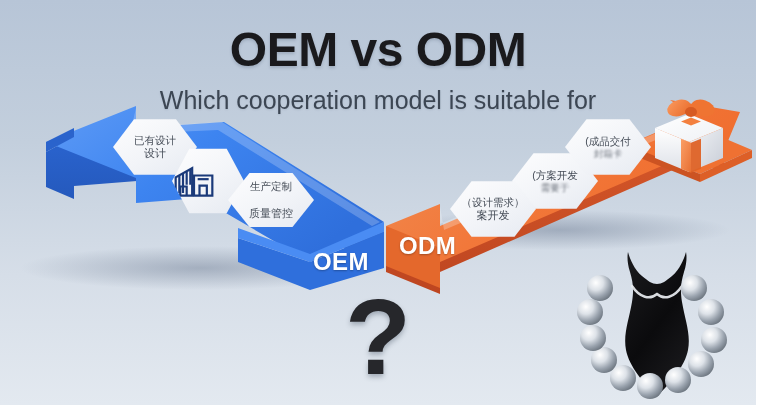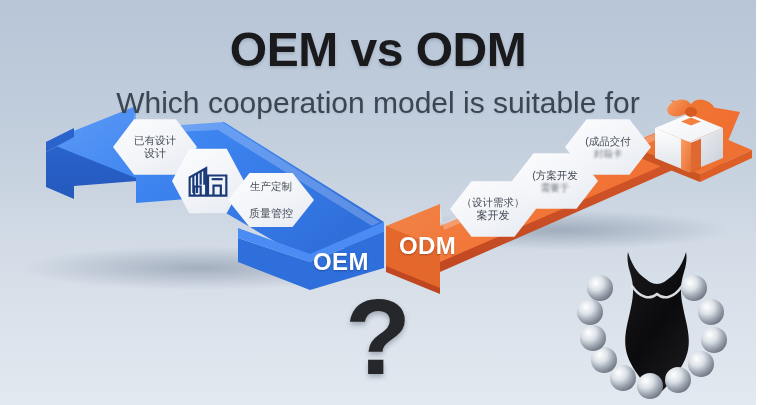--- a/index.html
+++ b/index.html
@@ -20,30 +20,30 @@
 
   
   #title{
     position:absolute;left:0;right:0;top:22px;text-align:center;
     font-size:48px;font-weight:bold;letter-spacing:-0.5px;
     color:#1a1a1d;z-index:30;
     text-shadow:0 2px 3px rgba(60,75,95,.22);
   }
   #subtitle{
     position:absolute;left:0;right:0;top:85px;text-align:center;
-    font-size:30px;font-weight:400;line-height:1.22;
+    font-size:25px;font-weight:400;line-height:1.22;
     color:#3c4653;z-index:30;
     text-shadow:0 1px 2px rgba(90,105,125,.18);
   }
   #subtitle span{display:block;}
 
   
   .hex{
     position:absolute;z-index:25;
-    display:flex;flex-direction:column;align-items:center;justify-content:center;
+    display:flex;flex-direction:column;justify-content:center;
     background:linear-gradient(150deg,#fdfdfe 0%,#f2f4f8 55%,#e6eaf1 100%);
     clip-path:polygon(25% 2%,75% 2%,100% 50%,75% 98%,25% 98%,0% 50%);
     filter:drop-shadow(0 4px 6px rgba(55,70,95,.25));
     color:#454c57;text-align:center;
   }
   .hex .l{display:block;line-height:1.18;white-space:nowrap;}
   .hex .l1{font-size:10.5px;}
   .hex .l2{font-size:11px;}
   .hex .blur{filter:blur(1.1px);opacity:.78;font-size:9.5px;}
 

